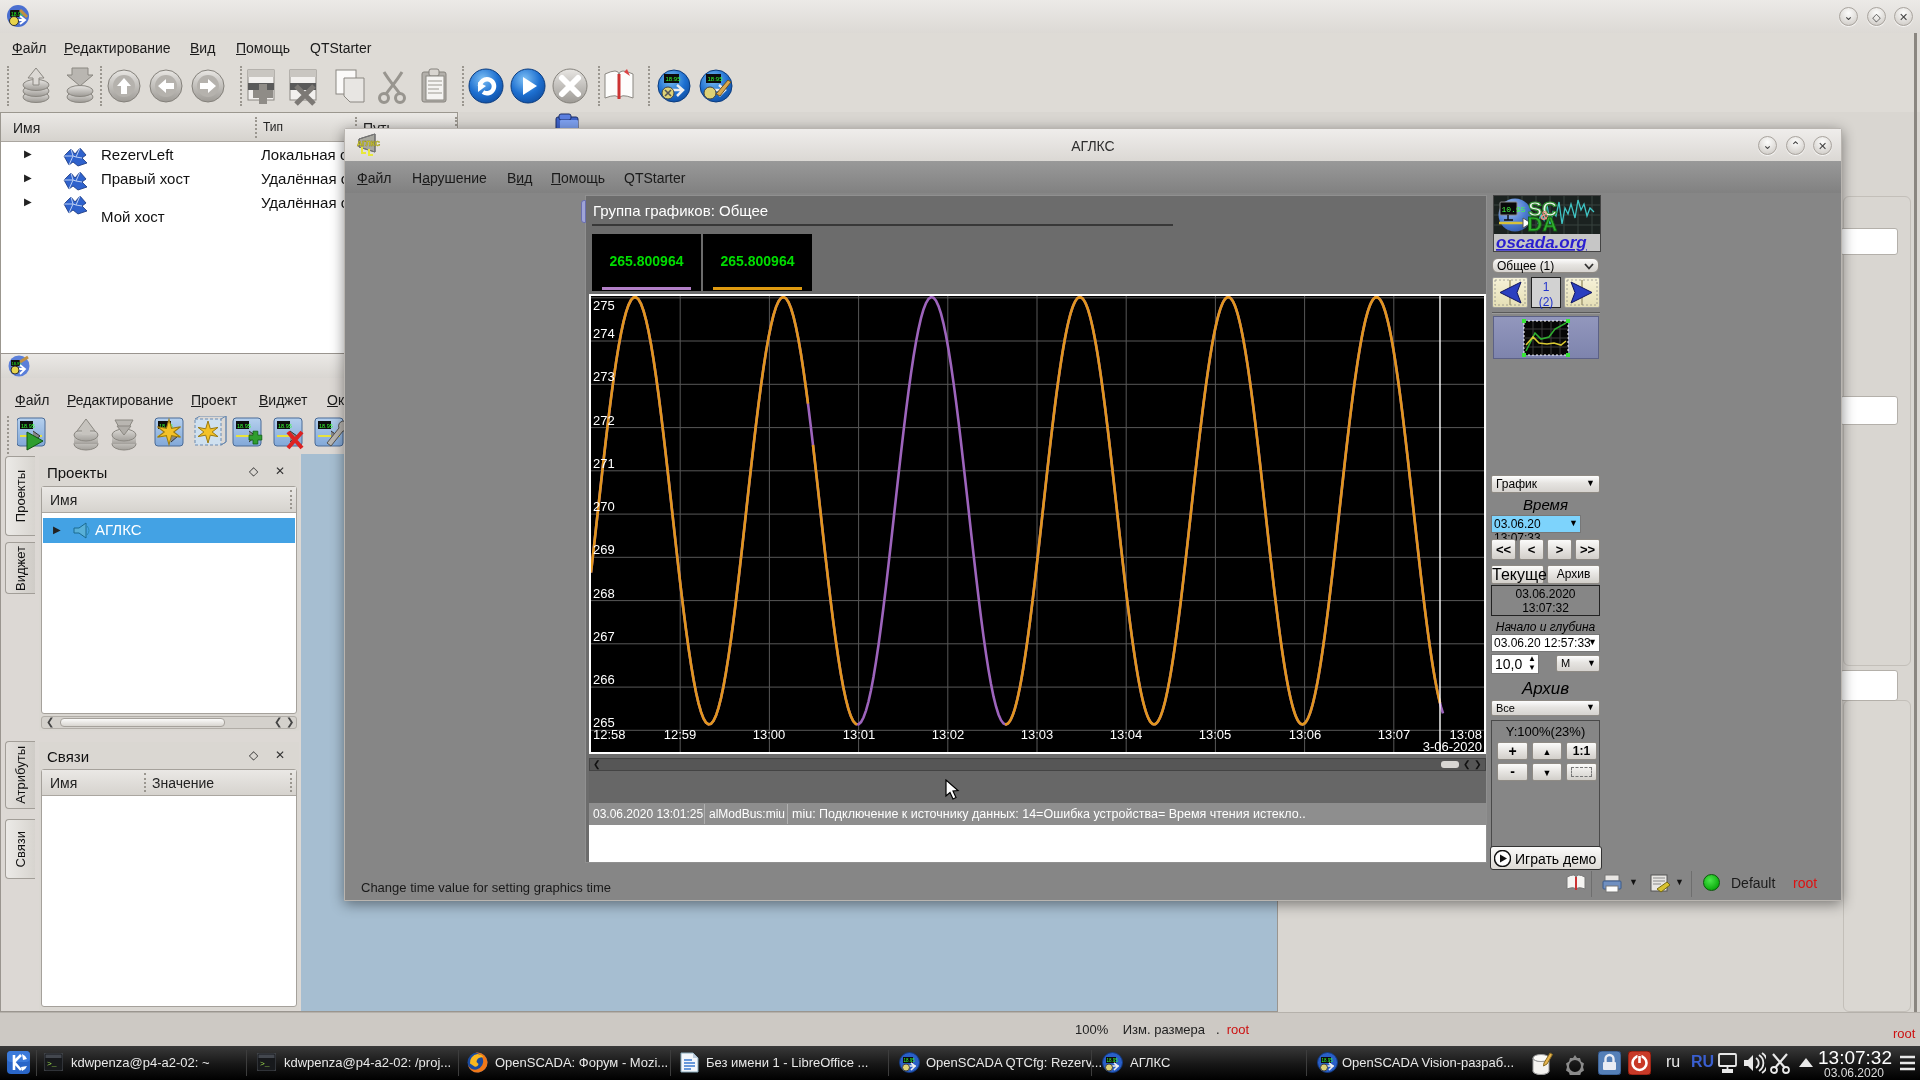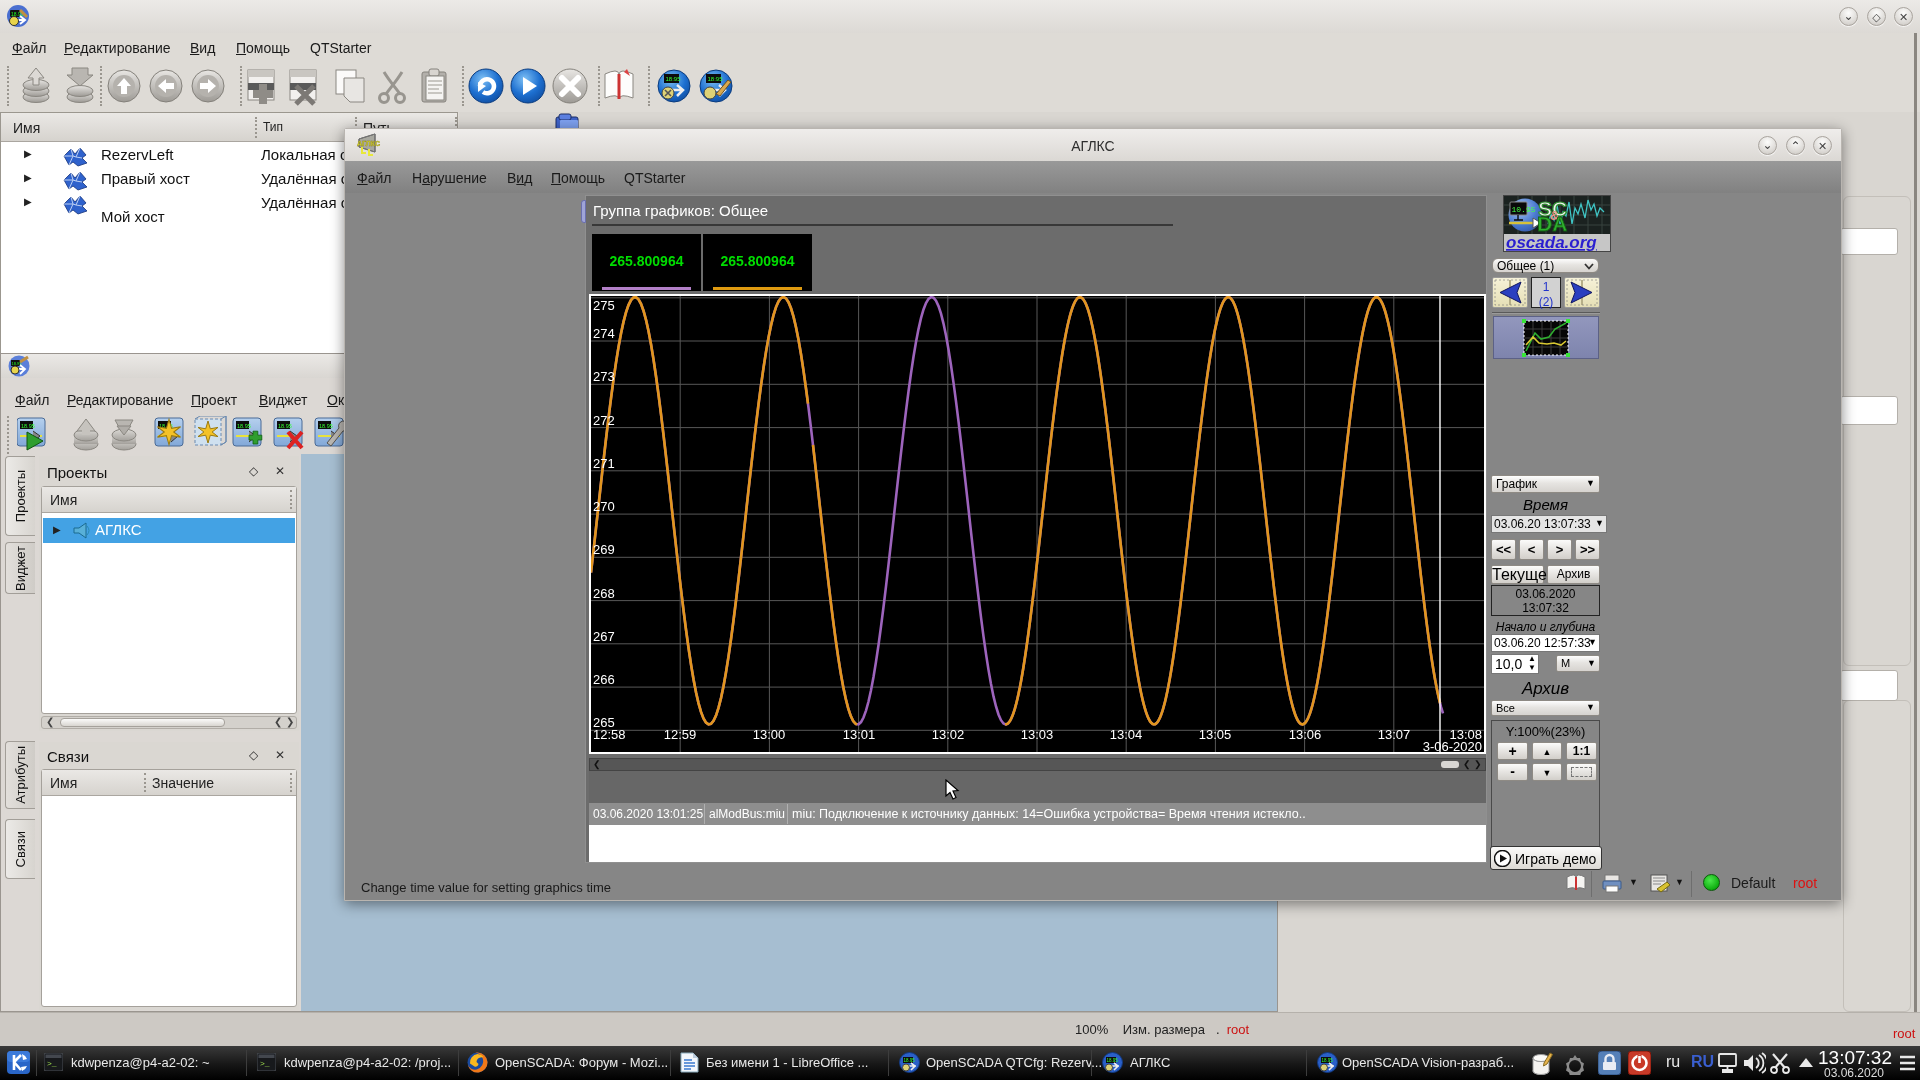--- a/index.html
+++ b/index.html
@@ -435,21 +435,21 @@
       <span class="a" style="left:203px;top:4px;font-size:12.5px">miu: Подключение к источнику данных: 14=Ошибка устройства= Время чтения истекло..</span>
       <div class="a" style="left:115px;top:1px;width:1px;height:20px;background:#b0b0b0"></div>
       <div class="a" style="left:198px;top:1px;width:1px;height:20px;background:#b0b0b0"></div>
     </div>
 
     <div class="a" style="left:3px;top:629px;width:897px;height:37px;background:#fff"></div>
   </div>
 
   <div class="a" id="rpanel" style="left:1146px;top:66px;width:112px;height:690px;font-size:12px">
 
-    <div class="a" style="left:12px;top:0;width:108px;height:57px;background:#202624;border:1px solid #444">
+    <div class="a" style="left:2px;top:0;width:108px;height:57px;background:#202624;border:1px solid #444">
       <svg width="106" height="55" viewBox="0 0 106 55">
         <defs>
             <radialGradient id="sph" cx="0.35" cy="0.3" r="0.9">
               <stop offset="0" stop-color="#a8c4ee"></stop>
               <stop offset="0.55" stop-color="#4a7ad0"></stop>
               <stop offset="1" stop-color="#2a4a9a"></stop>
             </radialGradient>
           </defs>
         <rect x="0" y="0" width="106" height="38" fill="#1b2220"></rect>
         <g stroke="#39423f" stroke-width="1">
@@ -511,21 +511,21 @@
             <rect x="45" y="34" width="4" height="4"></rect>
           </g>
       </svg>
     </div>
 
     <div class="a combo" style="left:0px;top:280px;width:109px;height:18px">
         <span style="position:absolute;left:4px;top:1px">График</span>
         <span style="position:absolute;right:4px;top:2px;font-size:9px">▼</span>
       </div>
     <div class="a" style="left:0;top:301px;width:109px;text-align:center;font-style:italic;font-size:15px;color:#000">Время</div>
-    <div class="a" style="left:0px;top:320px;width:116px;height:18px;background:#e5e5e5;border:1px solid #777">
+    <div class="a" style="left:0px;top:320px;width:90px;height:18px;background:#7dd3fc;border:1px solid #777">
         <span style="position:absolute;left:2px;top:1px">03.06.20 13:07:33</span>
         <span style="position:absolute;right:2px;top:2px;font-size:9px;color:#000">▼</span>
       </div>
     <div class="a gbtn" style="left:0px;top:344px;width:25px;height:21px;font-weight:bold;font-size:13px;line-height:19px">&lt;&lt;</div>
     <div class="a gbtn" style="left:28px;top:344px;width:25px;height:21px;font-weight:bold;font-size:13px;line-height:19px">&lt;</div>
     <div class="a gbtn" style="left:56px;top:344px;width:25px;height:21px;font-weight:bold;font-size:13px;line-height:19px">&gt;</div>
     <div class="a gbtn" style="left:84px;top:344px;width:25px;height:21px;font-weight:bold;font-size:13px;line-height:19px">&gt;&gt;</div>
     <div class="a gbtn" style="left:0px;top:370px;width:53px;height:19px;font-size:16px;line-height:17px">Текущее</div>
     <div class="a gbtn" style="left:56px;top:370px;width:53px;height:19px;font-size:12px;line-height:17px">Архив</div>
     <div class="a" style="left:0px;top:390px;width:109px;height:31px;border:1px solid #222;text-align:center;color:#000">

